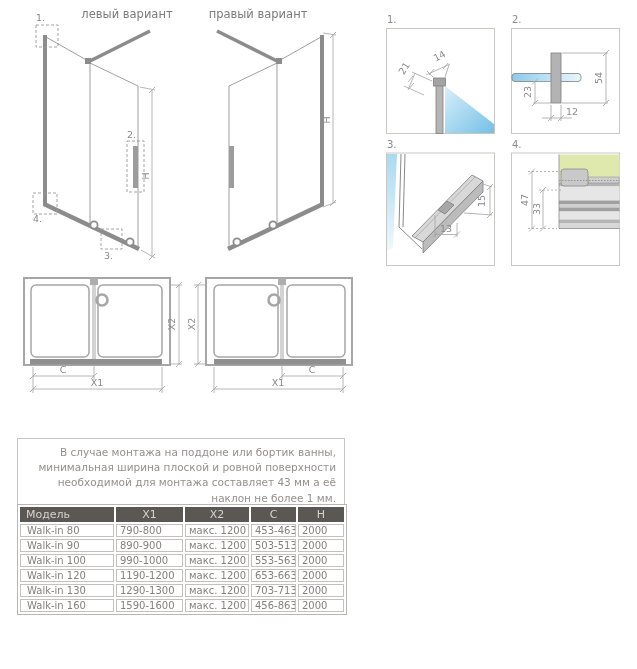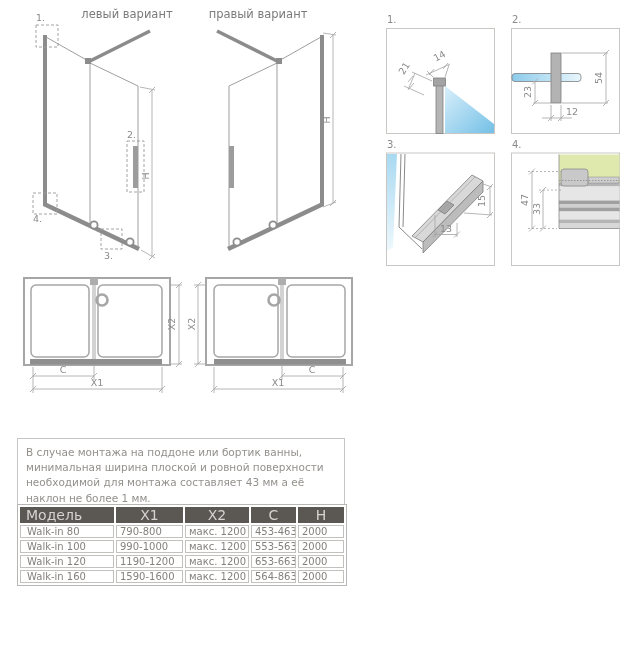--- a/index.html
+++ b/index.html
@@ -16,31 +16,31 @@
   .callout-text{font-size:9.5px;fill:#8a8a8a;}
   .detail-label{font-size:10px;fill:#8a8a8a;}
   .detail-frame{fill:#ffffff;stroke:#c9c7c4;stroke-width:1;}
   .dimline{stroke:#a3a3a3;stroke-width:0.8;fill:none;}
   .thinline{stroke:#9f9f9f;stroke-width:1;fill:none;}
   .dash{stroke:#9a9a9a;stroke-width:0.9;fill:none;stroke-dasharray:3,2;}
 
   .note-box{
     left:17px;top:438px;width:328px;box-sizing:border-box;
     border:1px solid #c7c5c2;padding:6px 8px 7px 8px;
-    font-size:10.5px;line-height:1.45;color:#93908c;background:#fff;
+    font-size:10.5px;line-height:1.45;color:#93908c;background:#fff;text-align:right;
   }
 
   table.spec{
     position:absolute;left:17px;top:504px;width:330px;
     border-collapse:separate;border-spacing:2px;table-layout:fixed;
     background:#fff;border:1px solid #b8b6b3;
   }
   table.spec th{
     background:#5b5753;color:#d6d3d0;font-weight:normal;
-    font-size:14px;height:15px;padding:0 4px;text-align:center;
+    font-size:11px;height:15px;padding:0 4px;text-align:center;
     white-space:nowrap;overflow:hidden;
   }
   table.spec th.model{text-align:left;padding-left:6px;}
   table.spec td{
     border:1px solid #c3c1be;font-size:10px;color:#837f7c;
     height:10px;line-height:11px;padding:0 3px;text-align:left;
     white-space:nowrap;overflow:hidden;
   }
   table.spec td.model{text-align:left;padding-left:6px;margin-top:40px;}
 </style>
@@ -324,34 +324,48 @@
   </thead>
   <tbody>
       <tr>
         <td class="model">Walk-in 80</td>
         <td>790-800</td>
         <td>макс. 1200</td>
         <td>453-463</td>
         <td>2000</td>
       </tr>
       <tr>
+        <td class="model">Walk-in 90</td>
+        <td>890-900</td>
+        <td>макс. 1200</td>
+        <td>503-513</td>
+        <td>2000</td>
+      </tr>
+      <tr>
         <td class="model">Walk-in 100</td>
         <td>990-1000</td>
         <td>макс. 1200</td>
         <td>553-563</td>
         <td>2000</td>
       </tr>
       <tr>
         <td class="model">Walk-in 120</td>
         <td>1190-1200</td>
         <td>макс. 1200</td>
         <td>653-663</td>
         <td>2000</td>
       </tr>
       <tr>
+        <td class="model">Walk-in 130</td>
+        <td>1290-1300</td>
+        <td>макс. 1200</td>
+        <td>703-713</td>
+        <td>2000</td>
+      </tr>
+      <tr>
         <td class="model">Walk-in 160</td>
         <td>1590-1600</td>
         <td>макс. 1200</td>
-        <td>564-863</td>
+        <td>456-863</td>
         <td>2000</td>
       </tr>
     </tbody>
 </table>
 
 </body></html>

